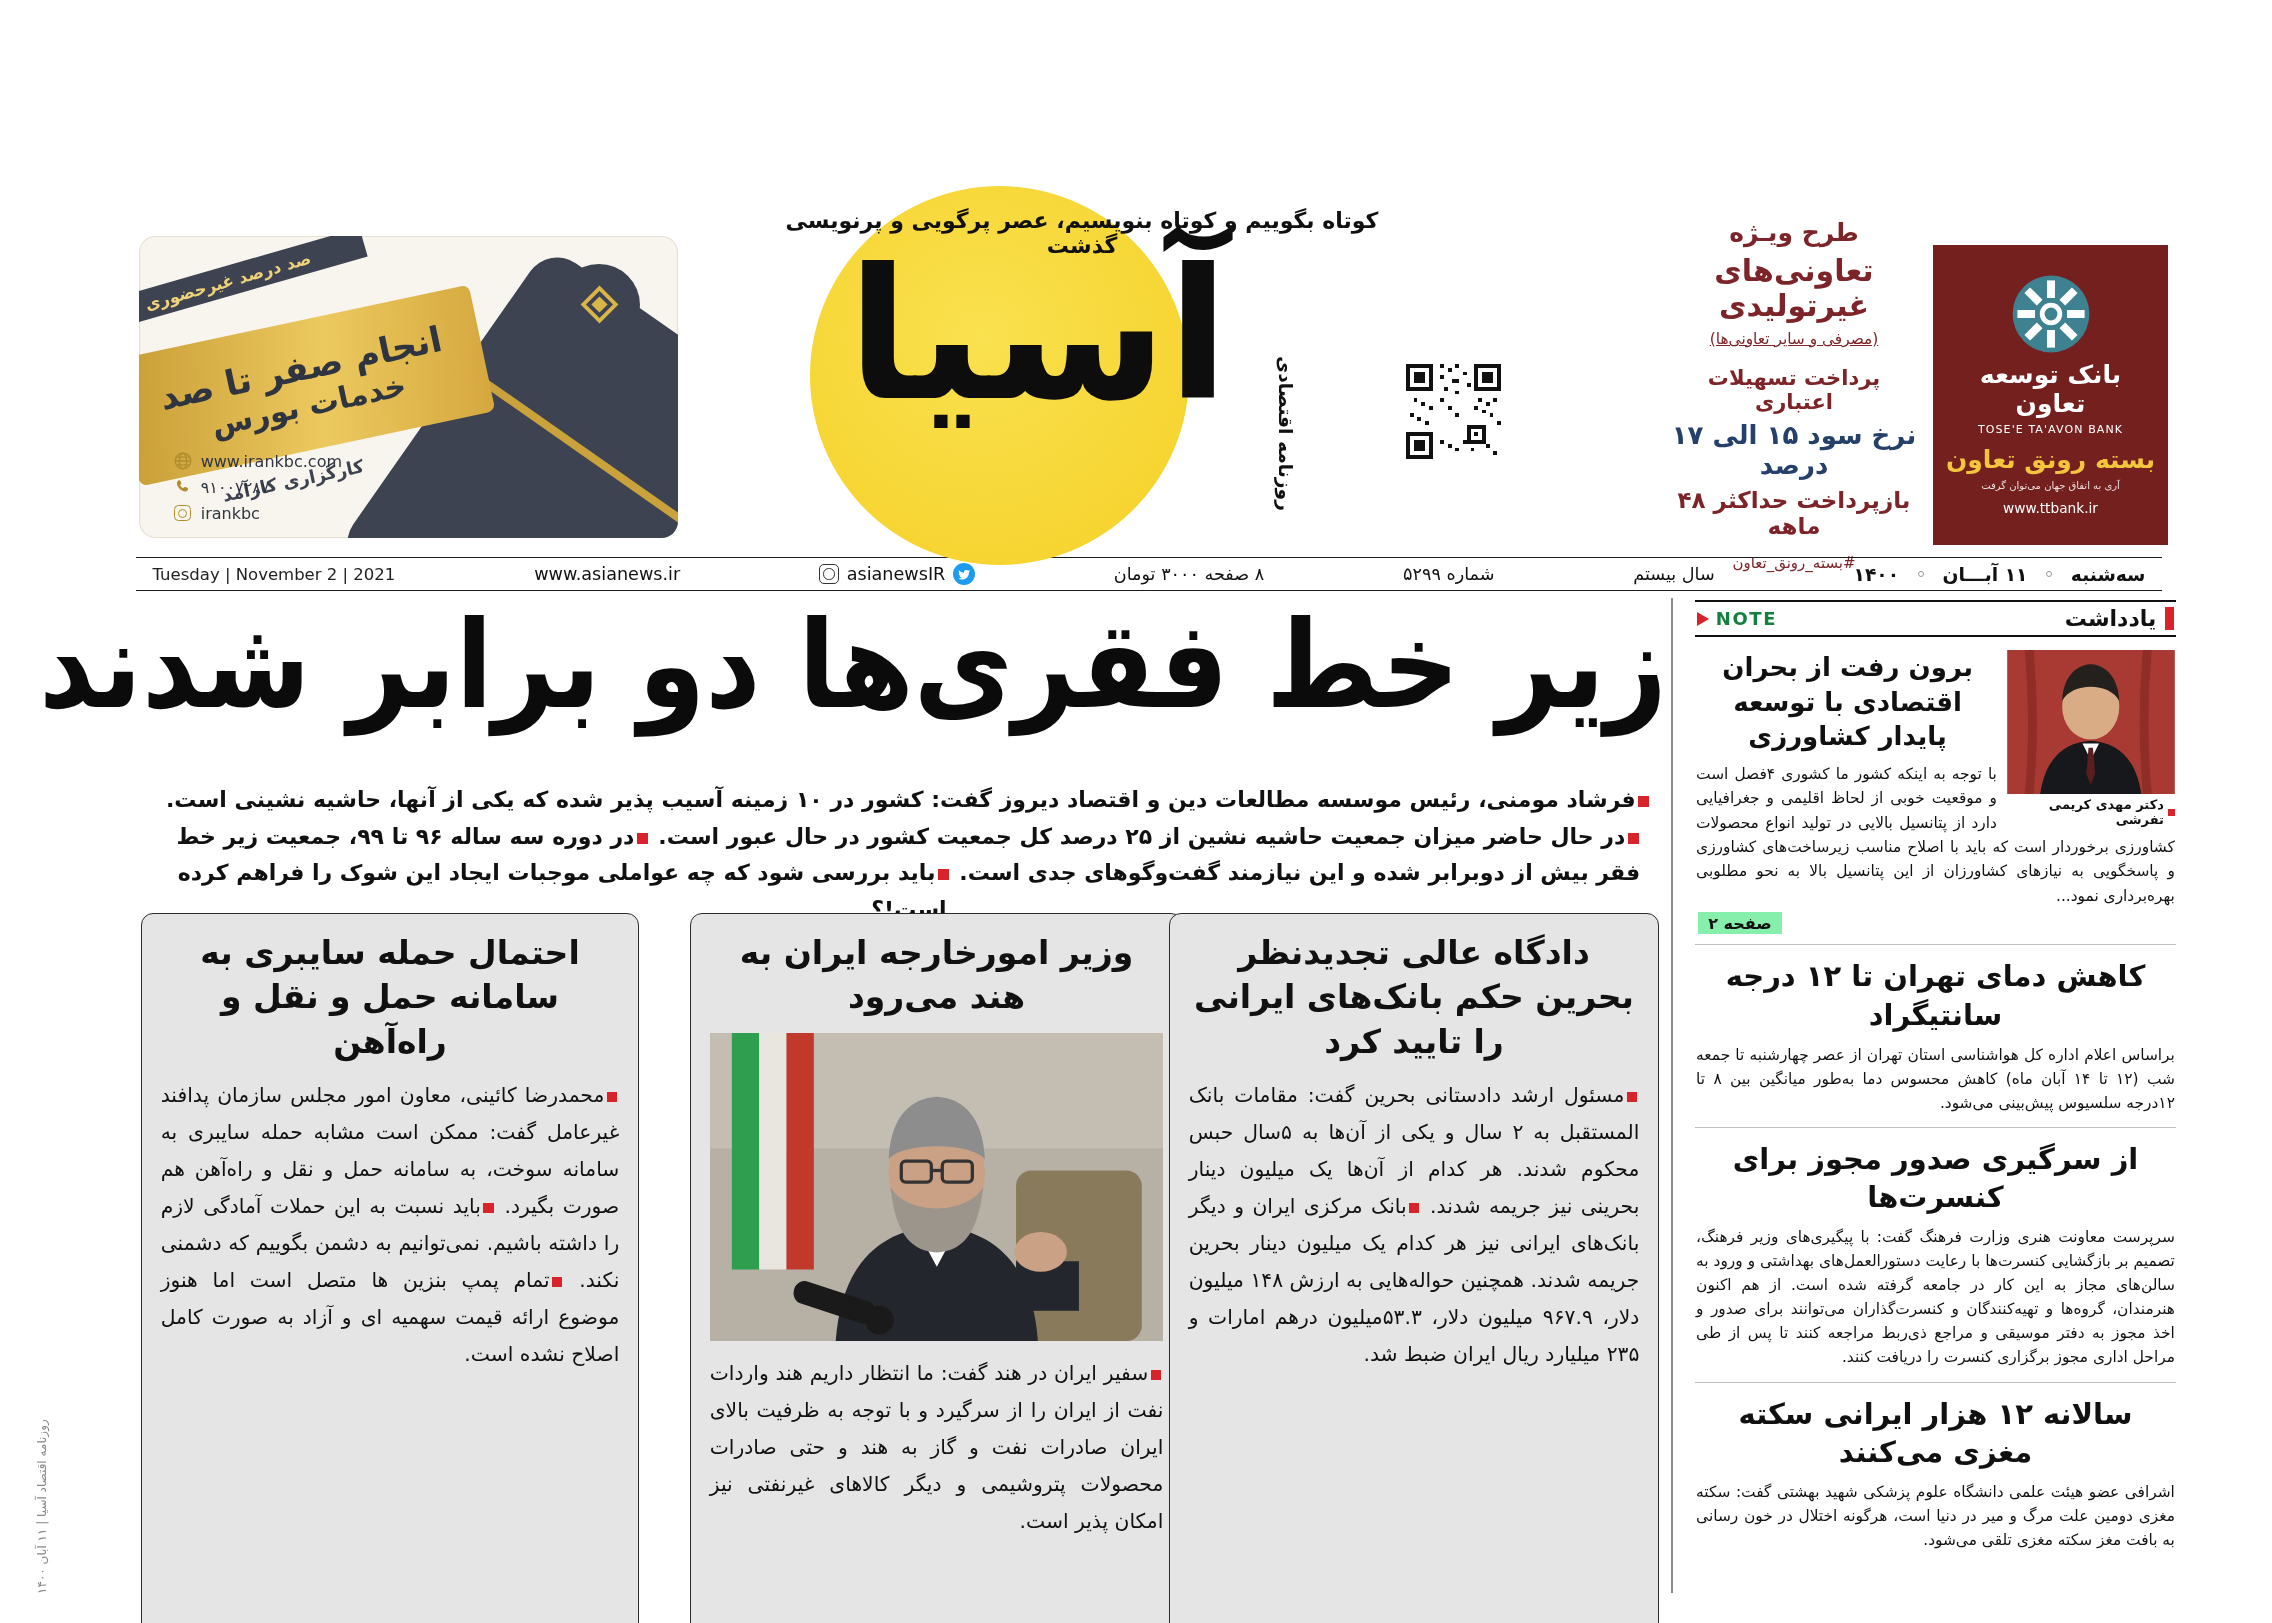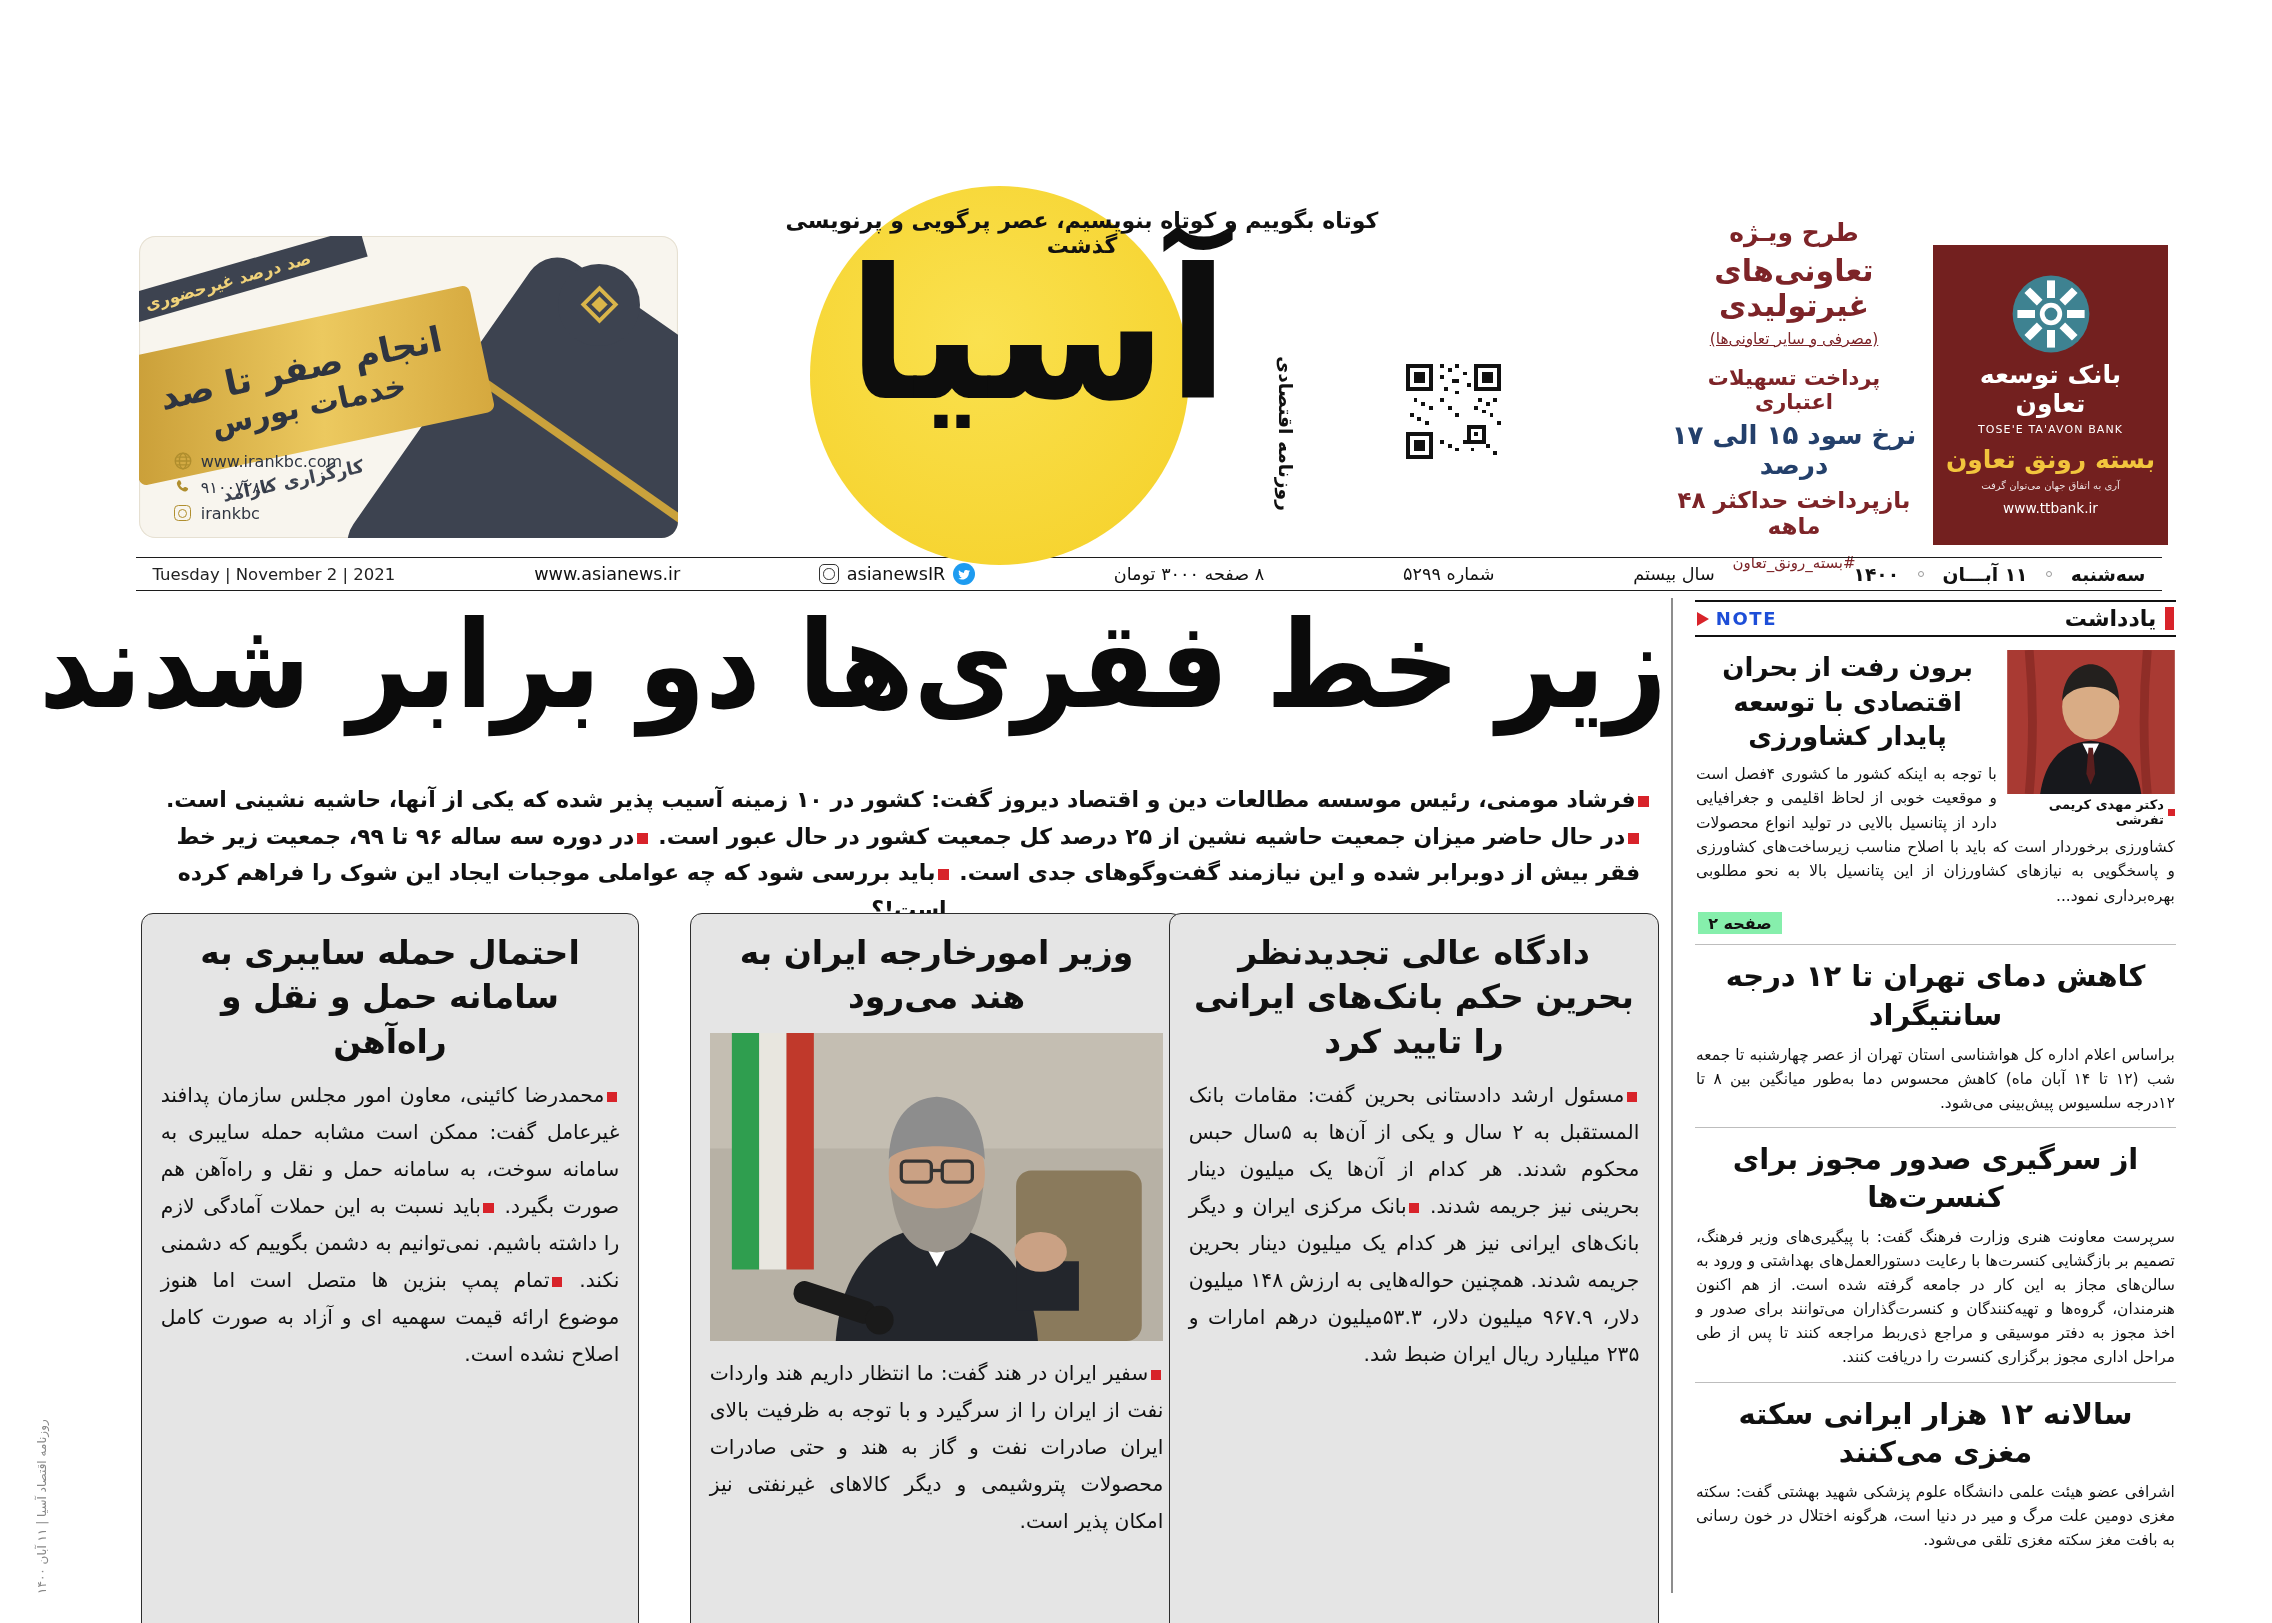--- a/index.html
+++ b/index.html
@@ -85,21 +85,21 @@
   
   .sidebar { position:absolute; left:1696px; top:600px; width:481px; }
   .note-header { border-top:2.2px solid #111; border-bottom:2.2px solid #111; height:37px; display:flex;
     align-items:center; justify-content:space-between; padding:0 2.2px; }
   .nh-right { display:flex; align-items:center; gap:8.8px; }
   .red-bar { width:8.8px; height:23px; background:#d8232a; display:inline-block; }
   .nh-fa { font-size:22px; font-weight:bold; }
   .nh-left { display:flex; align-items:center; gap:6.6px; direction:ltr; }
   .red-tri { width:0; height:0; border-top:7.7px solid transparent; border-bottom:7.7px solid transparent;
     border-left:12px solid #d8232a; display:inline-block; }
-  .nh-en { font-size:18px; font-weight:bold; letter-spacing:1.6px; color:#1d4ed8; }
+  .nh-en { font-size:18px; font-weight:bold; letter-spacing:1.6px; color:#15803d; }
   .note { padding:11px 1.1px 3.3px; overflow:hidden; }
   .note-photo { float:right; width:168px; margin:2.2px 0 4.4px 10px; }
   .note-photo svg { width:168px; height:144px; display:block; }
   .note-photo figcaption { font-size:13px; font-weight:bold; margin-top:3.3px; display:flex;
     gap:4.4px; justify-content:center; align-items:center; }
   .sq2 { width:7.1px; height:7.1px; background:#d8232a; display:inline-block; }
   .note-title { font-size:26px; font-weight:bold; text-align:center; line-height:1.32; padding:2.2px 2.2px 8.8px; }
   .note-body { font-size:15.4px; line-height:1.58; text-align:justify; }
   .note-foot { text-align:left; margin:4.4px 2.2px 2.2px; }
   .page-ref { font-size:16px; font-weight:bold; background:#86efac; padding:1.6px 10px; display:inline-block; }

